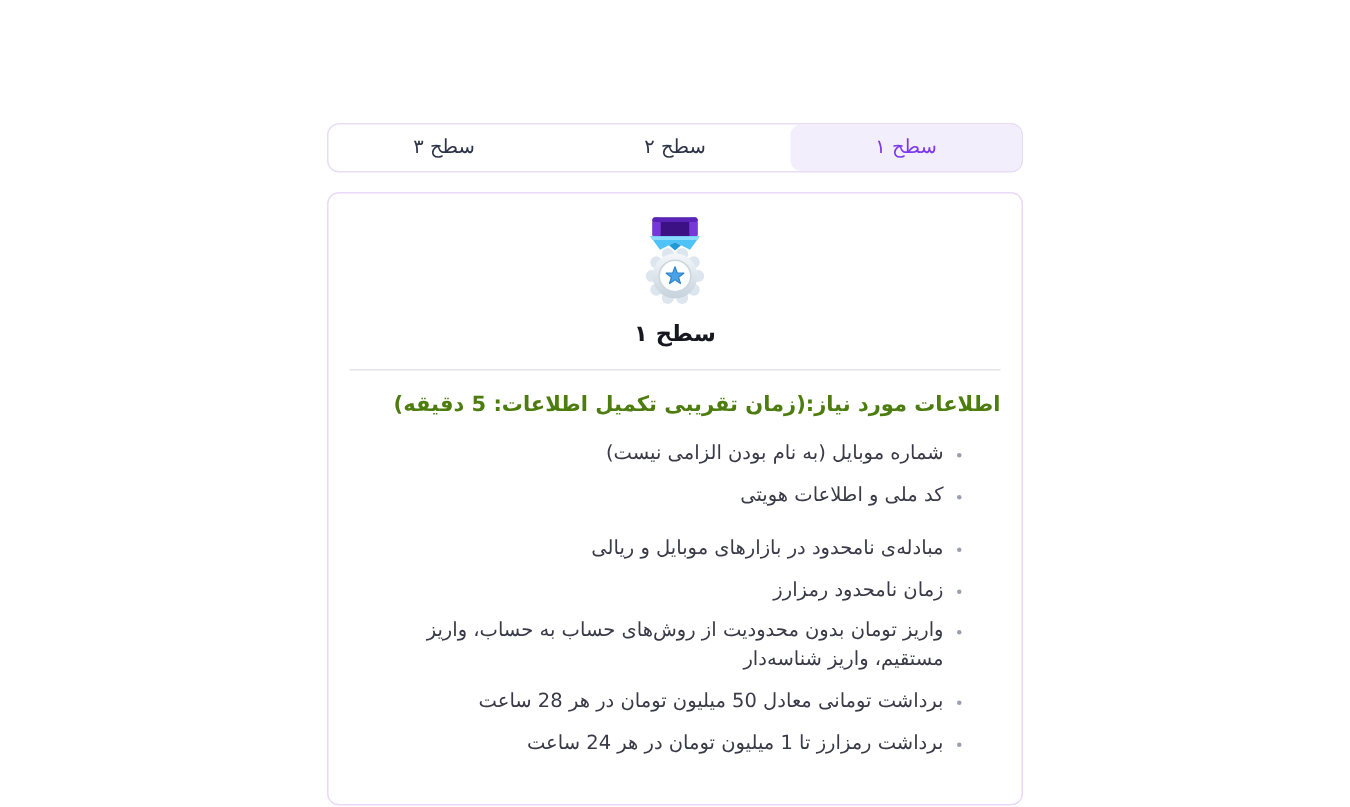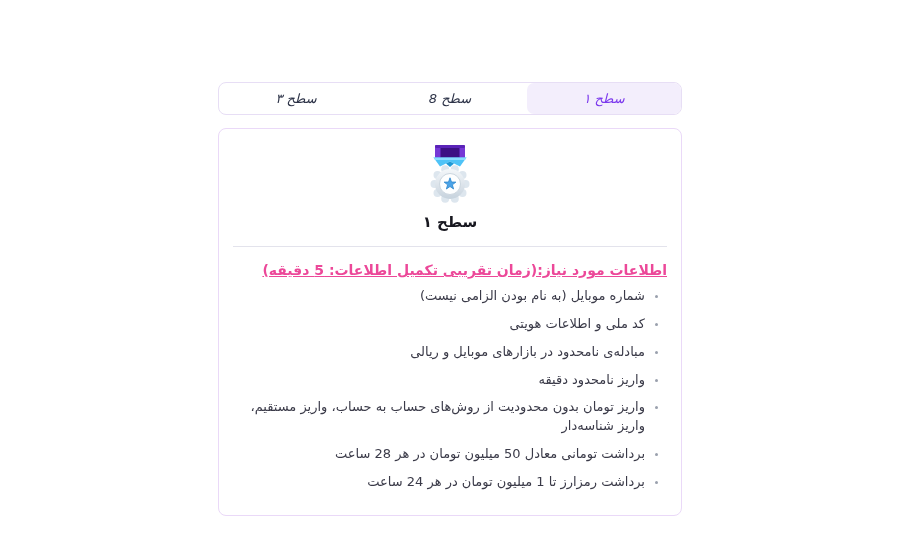--- a/index.html
+++ b/index.html
@@ -23,21 +23,20 @@
     box-sizing:border-box;
     overflow:hidden;
   }
   .tab{
     flex:1 1 0;
     display:flex;align-items:center;justify-content:center;
     font-size:13px;color:#2d3348;
     cursor:pointer;user-select:none;
     background:transparent;border:none;
     font-family:inherit;
-    font-style:italic;
   }
   .tab.active{
     background:#f3eefc;
     color:#7c3aed;
     border-radius:7px;
   }
 
   
   .card{
     margin-top:13px;
@@ -57,45 +56,44 @@
     color:#17171f;
     margin-top:6px;
   }
   .divider{
     border:none;border-top:1px solid #e3e3ec;
     margin:15px 0 0 0;
   }
   .section-heading{
     font-weight:bold;
     font-size:14px;
-    color:#ec4899;
+    color:#4d7c0f;
     margin:15px 0 6px 0;
-    text-decoration:underline;
   }
   ul.points{
-    margin:0;padding:0 22px 0 0;
+    margin:16px;padding:0 22px 0 0;
     list-style:disc;
   }
   ul.points li{
     font-size:13px;
     color:#3a3a48;
     margin:9px 0;
     line-height:1.45;
   }
   ul.points li::marker{color:#9aa0ad;font-size:10px;}
 </style>
 </head>
 <body>
 
 <div class="stage">
   <div class="col">
 
     <div class="tabbar">
       <button class="tab active">سطح ۱</button>
-      <button class="tab">سطح 8</button>
+      <button class="tab">سطح ۲</button>
       <button class="tab">سطح ۳</button>
     </div>
 
     <div class="card">
 
       <div class="medal-wrap">
         <svg width="56" height="64" viewBox="0 0 56 64" aria-hidden="true">
           <defs>
             <linearGradient id="silver" x1="0" y1="0" x2="0" y2="1">
               <stop offset="0" stop-color="#f4f7fa"></stop>
@@ -138,21 +136,21 @@
       <div class="section-heading">اطلاعات مورد نیاز:(زمان تقریبی تکمیل اطلاعات: 5 دقیقه)</div>
 
       <ul class="points">
         <li>شماره موبایل (به نام بودن الزامی نیست)</li>
         <li>کد ملی و اطلاعات هویتی</li>
       </ul>
 
 
       <ul class="points">
         <li>مبادله‌ی نامحدود در بازارهای موبایل و ریالی</li>
-        <li>واریز نامحدود دقیقه</li>
+        <li>زمان نامحدود رمزارز</li>
         <li>واریز تومان بدون محدودیت از روش‌های حساب به حساب، واریز مستقیم، واریز شناسه‌دار</li>
         <li>برداشت تومانی معادل 50 میلیون تومان در هر 28 ساعت</li>
         <li>برداشت رمزارز تا 1 میلیون تومان در هر 24 ساعت</li>
       </ul>
     </div>
 
   </div>
 </div>
 
 </body></html>

